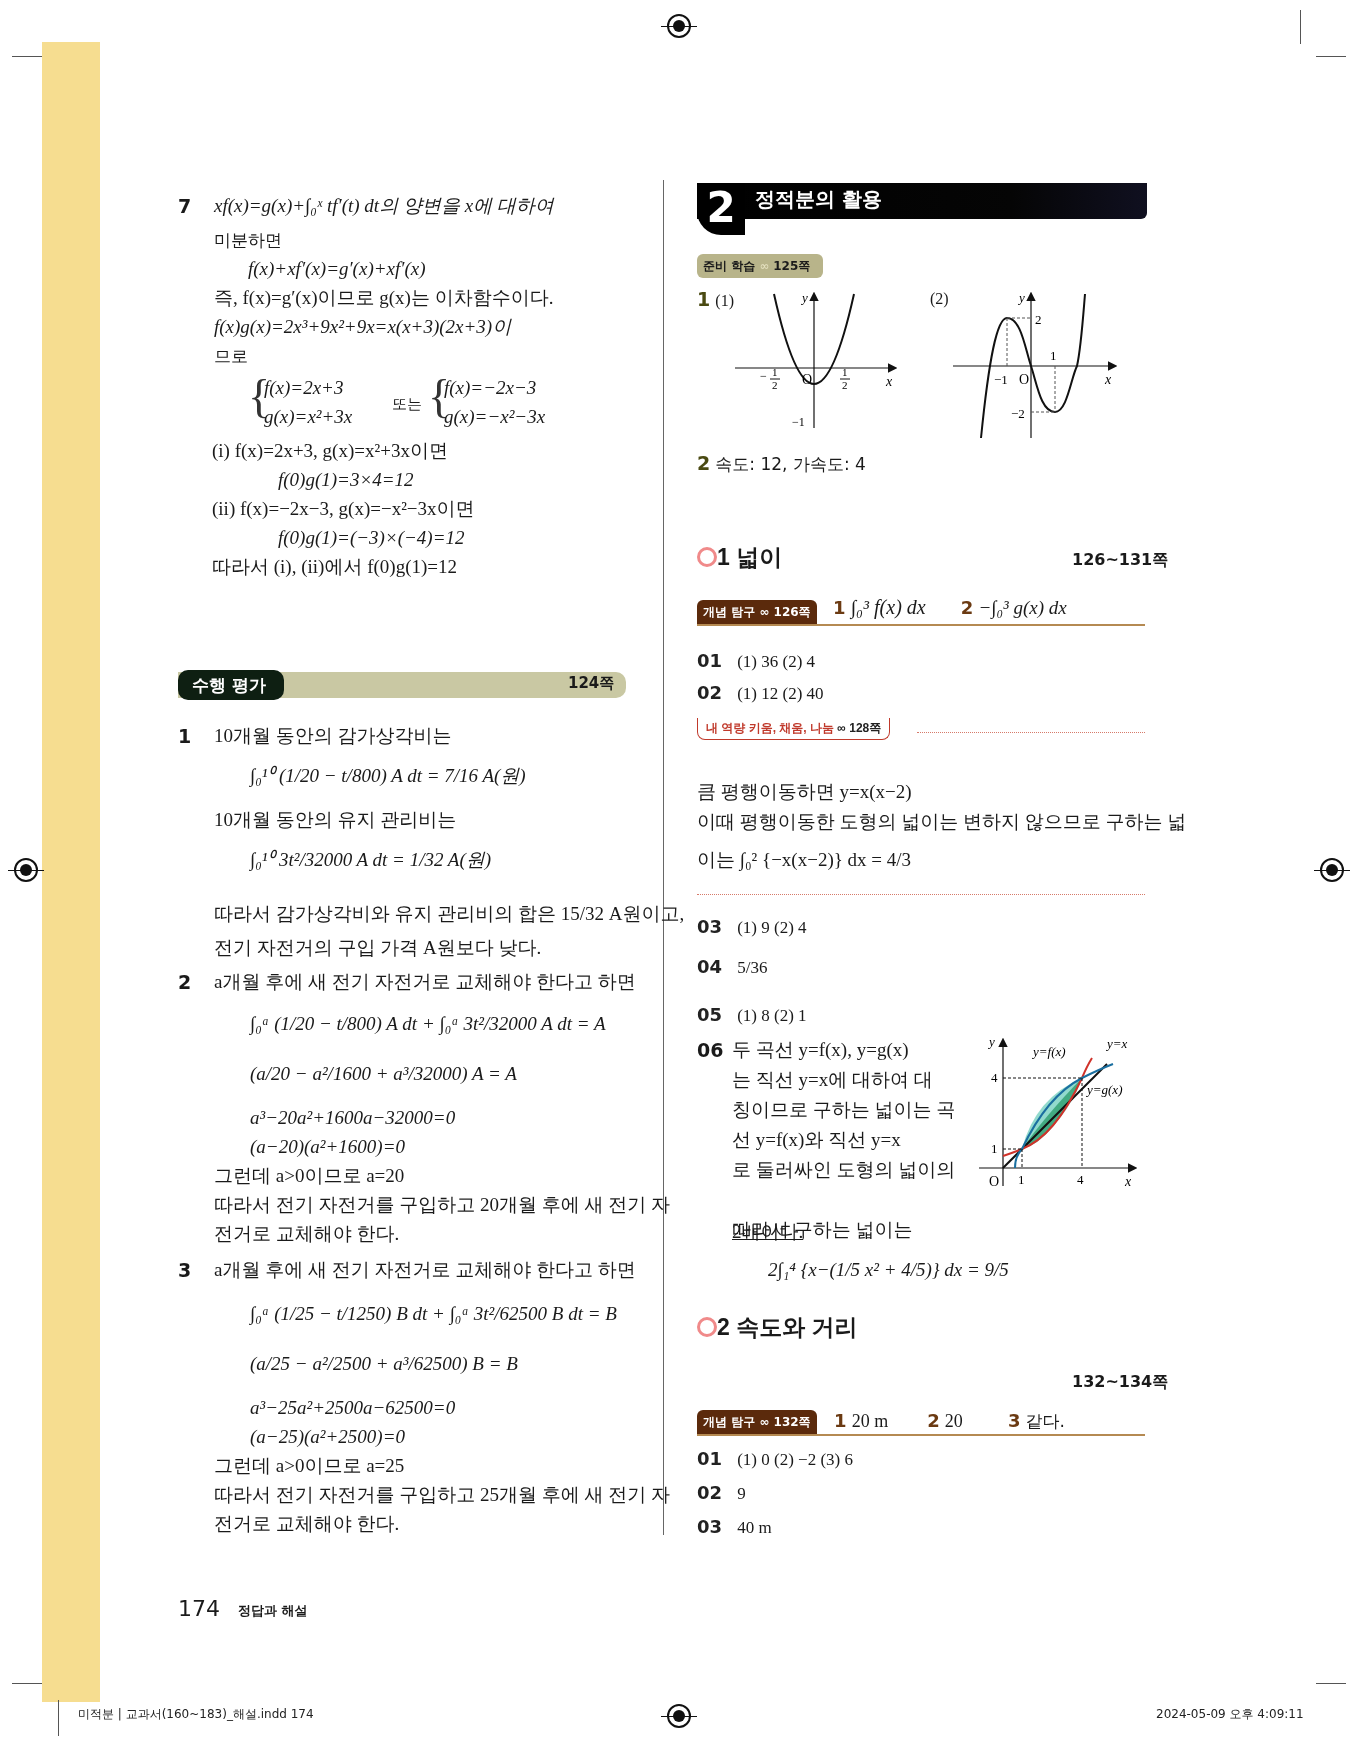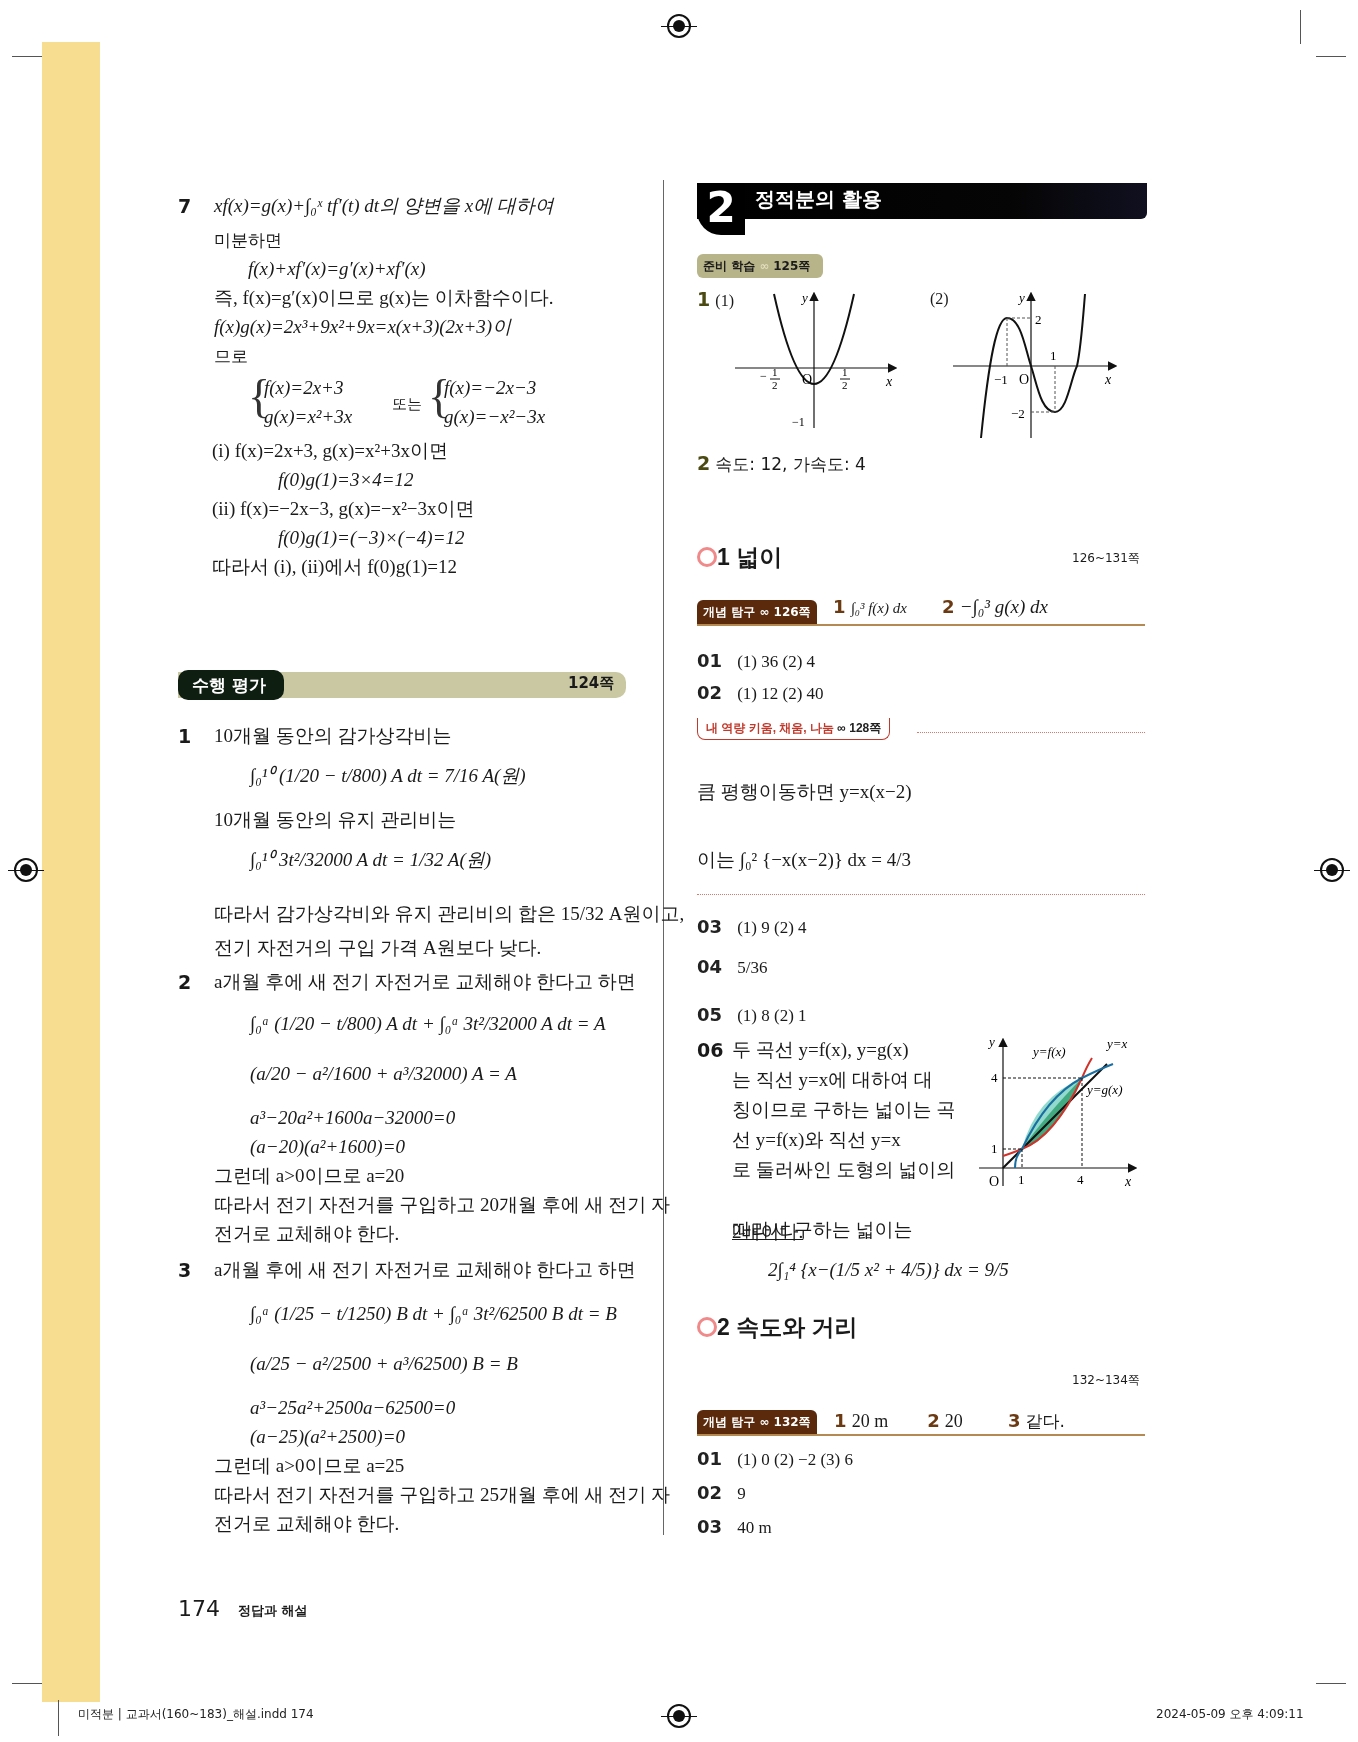--- a/index.html
+++ b/index.html
@@ -22,21 +22,21 @@
   .eval-page { position: absolute; left: 568px; top: 674px; font-family: "DejaVu Sans", sans-serif; font-weight: bold; font-size: 15px; }
   .ch-bar { position: absolute; left: 697px; top: 183px; width: 450px; height: 36px; background: linear-gradient(90deg,#000 0%, #050505 70%, #101020 100%); border-radius: 0 0 6px 0; }
   .ch-num { position: absolute; left: 697px; top: 183px; width: 48px; height: 52px; background: #000; border-radius: 0 0 0 24px; color: #fff; font-family: "DejaVu Sans", sans-serif; font-weight: bold; font-size: 42px; line-height: 50px; text-align: center; }
   .ch-title { position: absolute; left: 755px; top: 186px; color: #fff; font-family: "DejaVu Sans", sans-serif; font-weight: bold; font-size: 20px; }
   .prep-tag { position: absolute; left: 697px; top: 254px; width: 126px; height: 24px; background: #b8b48a; border-radius: 6px; font-family: "DejaVu Sans", sans-serif; font-weight: bold; font-size: 12px; line-height: 24px; padding-left: 6px; color: #1a1a1a; }
   .link-glyph { color: #e8e4c4; font-weight: normal; }
   .concept-tag { position: absolute; height: 24px; background: #5b2a0c; color: #fff; border-radius: 6px 6px 0 0; font-family: "DejaVu Sans", sans-serif; font-weight: bold; font-size: 12px; line-height: 24px; padding: 0 6px; }
   .concept-line { position: absolute; height: 2px; background: #b58a52; }
   .sec-head { position: absolute; font-family: Liberation Sans, sans-serif; font-weight: bold; font-size: 23px; }
   .sec-circle { display: inline-block; width: 20px; height: 20px; border: 3px solid #f08a8a; border-radius: 50%; vertical-align: -2px; }
-  .sec-page { position: absolute; font-family: "DejaVu Sans", sans-serif; font-weight: normal; font-size: 12px; }
+  .sec-page { position: absolute; font-family: "DejaVu Sans", sans-serif; font-weight: bold; font-size: 16px; }
   .ans-num { font-family: "DejaVu Sans", sans-serif; font-weight: bold; font-size: 18px; color: #222; }
   .competence { position: absolute; left: 697px; top: 718px; width: 448px; height: 182px; }
   .comp-tag { position: absolute; left: 0; top: 0; height: 22px; border: 1.5px solid #c0392b; border-top: none; border-radius: 0 0 8px 8px; padding: 0 8px; font-family: Liberation Sans, sans-serif; font-weight: bold; font-size: 12px; line-height: 20px; color: #c0392b; background: #fff; }
   .comp-tag .pg { color: #222; }
   .dotline { position: absolute; border-top: 1.5px dotted #d67a6a; }
   .ex-mark { display: inline-block; border: 1.5px solid #222; font-size: 13px; line-height: 16px; padding: 0 2px; font-family: "DejaVu Sans", sans-serif; }
   .footer-num { position: absolute; left: 178px; top: 1596px; font-family: "DejaVu Sans", sans-serif; font-size: 22px; }
   .footer-label { position: absolute; left: 238px; top: 1602px; font-family: "DejaVu Sans", sans-serif; font-weight: bold; font-size: 13px; }
   .slug { position: absolute; top: 1706px; font-family: "DejaVu Sans", sans-serif; font-size: 12px; color: #222; }
   svg text { font-family: "Liberation Serif", serif; }
@@ -191,21 +191,21 @@
   <span class="sec-circle"></span><span>1 넓이</span>
 </div>
 <div class="sec-page" style="left:1072px;top:550px;">126~131쪽</div>
 
 <div class="concept-tag" style="left:697px;top:600px;">
   <span>개념 탐구</span> <span>∞</span> <span>126쪽</span>
 </div>
 <div class="concept-line" style="left:697px;top:624px;width:448px;"></div>
 <div class="abs" style="left:833px;top:596px;white-space:nowrap;">
   <span class="ans-num" style="color:#6b3a12;">1</span>
-  <span class="serif it" style="font-size:15px;margin-right:30px;">∫₀³ f(x) dx</span>
+  <span class="serif it" style="font-size:20px;margin-right:30px;">∫₀³ f(x) dx</span>
   <span class="ans-num" style="color:#6b3a12;">2</span>
   <span class="serif it" style="font-size:19px;">−∫₀³ g(x) dx</span>
 </div>
 
 <div class="abs" style="left:697px;top:650px;white-space:nowrap;">
   <span class="ans-num">01</span>
   <span class="serif" style="font-size:17px;margin-left:10px;">(1) 36   (2) 4</span>
 </div>
 <div class="abs" style="left:697px;top:682px;white-space:nowrap;">
   <span class="ans-num">02</span>
@@ -213,20 +213,21 @@
 </div>
 
 <div class="competence">
   <div class="comp-tag">
     <span>내 역량 키움, 채움, 나눔</span>
     <span class="pg"> ∞ </span>
     <span class="pg">128쪽</span>
   </div>
   <div class="dotline" style="left:220px;top:14px;width:228px;"></div>
   <div class="line" style="left:0;top:60px;">큼 평행이동하면   y=x(x−2)</div>
+  <div class="line" style="left:0;top:90px;">이때 평행이동한 도형의 넓이는 변하지 않으므로 구하는 넓</div>
   <div class="line" style="left:0;top:128px;">이는   ∫₀² {−x(x−2)} dx = 4/3</div>
   <div class="dotline" style="left:0;top:176px;width:448px;"></div>
 </div>
 
 <div class="abs" style="left:697px;top:916px;white-space:nowrap;">
   <span class="ans-num">03</span>
   <span class="serif" style="font-size:17px;margin-left:10px;">(1) 9   (2) 4</span>
 </div>
 <div class="abs" style="left:697px;top:956px;white-space:nowrap;">
   <span class="ans-num">04</span>

